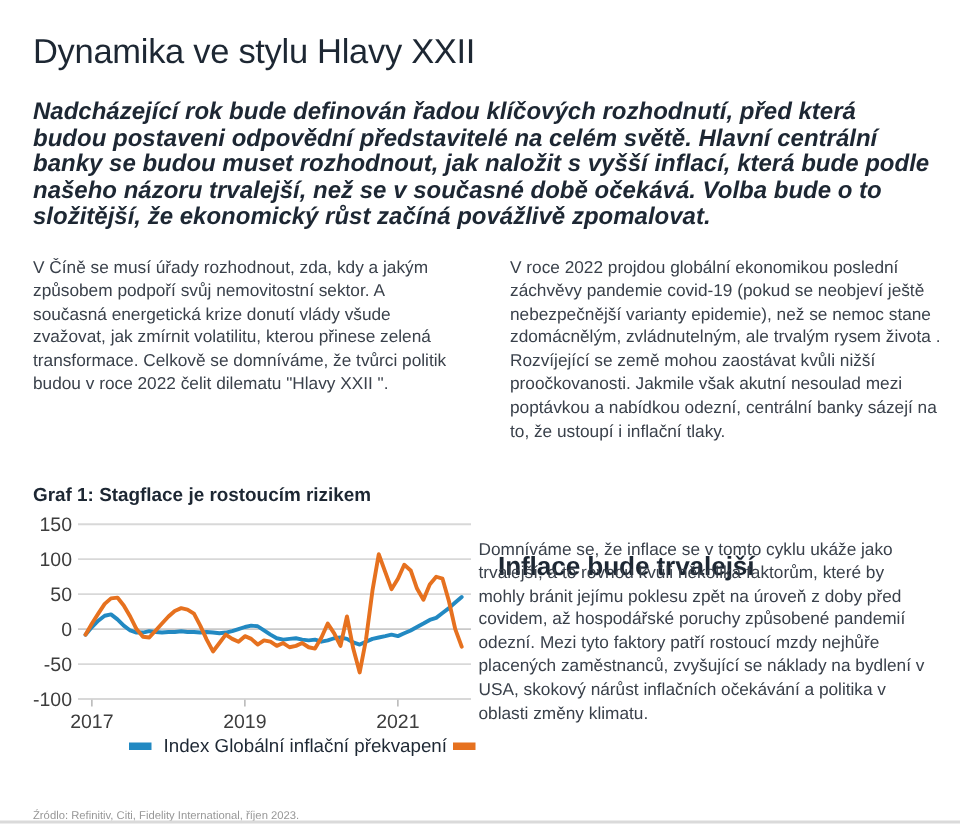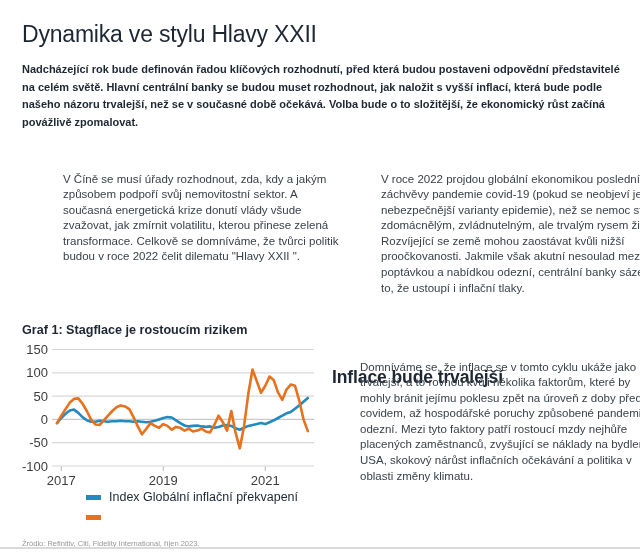--- a/index.html
+++ b/index.html
@@ -12,25 +12,26 @@
     -webkit-font-smoothing: antialiased;
   }
   .abs { position: absolute; }
   .page-title {
     left: 22px; top: 6px; width: 600px;
     font-size: 23px; font-weight: normal; color: #1d2733;
     letter-spacing: -0.2px;
   }
   .intro {
     left: 22px; top: 50px; width: 600px;
-    font-size: 11px; font-weight: bold; color: #1d2733;
+    font-size: 16px; font-weight: bold; color: #1d2733;
     line-height: 17.5px;
+    font-style: italic;
   }
   .body-text {
-    font-size: 11.5px; color: #3a414b; line-height: 15.6px; margin-left: 41px;
+    font-size: 11.5px; color: #3a414b; line-height: 15.6px;
   }
   .col-left-para  { left: 22px;  top: 160px; width: 282px; }
   .col-right-para1{ left: 340px; top: 160px; width: 300px; }
   .chart-heading {
     left: 22px; top: 286px; width: 300px;
     font-size: 12.6px; font-weight: bold; color: #1d2733; margin-top: 37px;
   }
   .section-heading {
     left: 332px; top: 319px; width: 300px;
     font-size: 17.5px; font-weight: bold; color: #1d2733;
@@ -39,21 +40,21 @@
   }
   .col-right-para2{ left: 319px; top: 348px; width: 300px; }
   .chart-wrap { left: 4px; top: 338px; width: 330px; height: 154px; text-decoration: underline; }
   .chart-wrap svg { display: block; }
   .ylabel, .xlabel {
     font-family: "Liberation Sans", sans-serif;
     font-size: 13px; fill: #3d3d3d;
   }
   .legend {
     left: 86px; top: 489px; width: 244px;
-    display: flex; flex-direction: column; gap: 4px;
+    display: flex; flex-direction: row; gap: 4px;
   }
   .legend-row { display: flex; align-items: center; height: 16px; }
   .legend-marker {
     display: inline-block; width: 15px; height: 5px;
     margin-right: 8px; flex: 0 0 auto;
   }
   .legend-label { font-size: 12.5px; color: #1d2733; white-space: nowrap; }
   .source-note {
     left: 22px; top: 531px; width: 400px;
     font-size: 7.5px; color: #979797;

